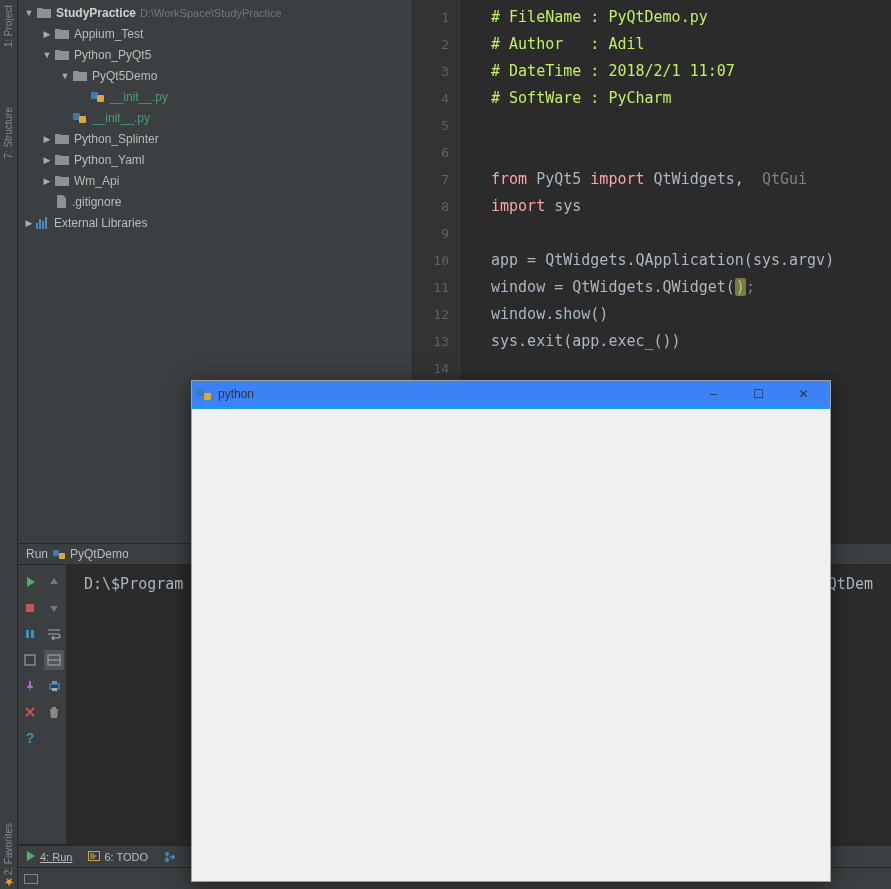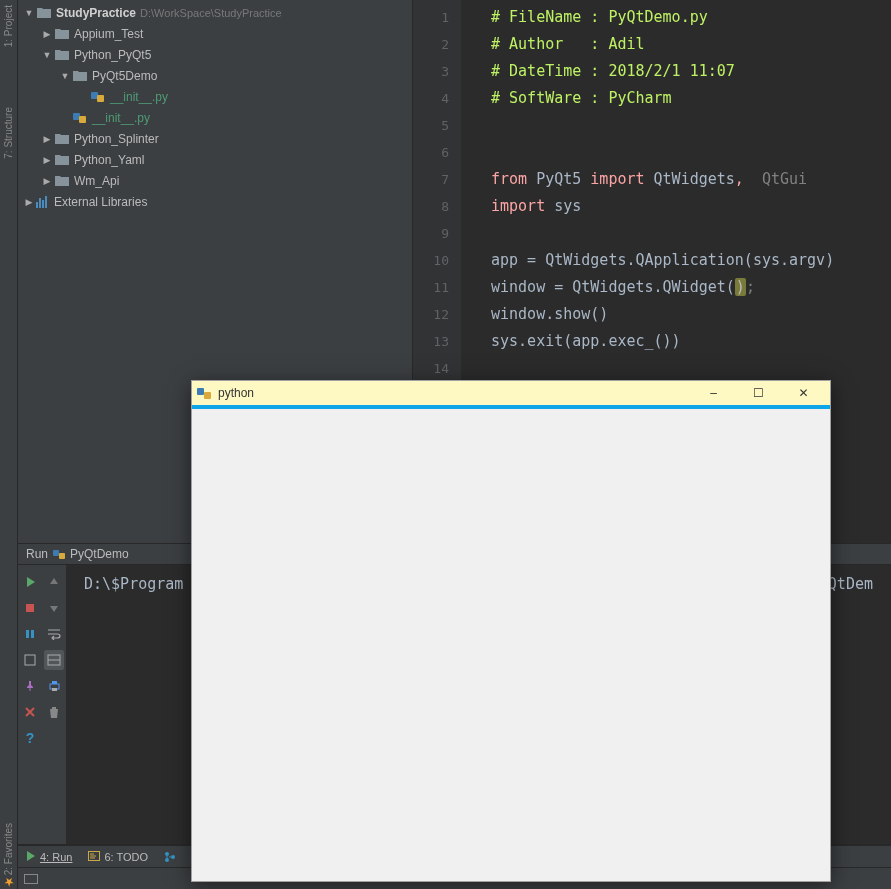--- a/index.html
+++ b/index.html
@@ -251,22 +251,22 @@
   height: 502px;
   background: #f0f0f0;
   border: 1px solid #a0a0a0;
   box-shadow: 0 4px 20px rgba(0,0,0,0.5);
 }
 .py-titlebar {
   height: 28px;
   display: flex;
   align-items: center;
   padding: 0 4px;
-  background: #fef9c3;
-  border-bottom: 4px solid #0ea5e9;
+  background: #3b82f6;
+  border-bottom: 2px solid #0ea5e9;
   font-size: 12px;
   color: #333;
 }
 .py-title-icon {
   width: 16px; height: 16px;
   margin-right: 6px;
   position: relative;
 }
 .py-title-icon::before {
   content: "";
@@ -389,20 +389,30 @@
             </div>
             <div class="tree-row">
               <span class="tree-indent" style="width:18px"></span>
               <span class="tree-arrow">▶</span>
               <span class="folder-icon">
                 <svg class="folder-svg" viewBox="0 0 14 11">
                   <path d="M0 1 h5 l1 1 h8 v9 H0 z"></path>
                 </svg>
               </span>
               <span class="tree-label">Wm_Api</span>
+            </div>
+            <div class="tree-row">
+              <span class="tree-indent" style="width:18px"></span>
+              <span class="tree-arrow"></span>
+              <span class="file-icon">
+                <svg viewBox="0 0 11 13">
+                  <path d="M1 0 h6 l3 3 v10 H1 z" fill="#87939a"></path>
+                </svg>
+              </span>
+              <span class="tree-label">.gitignore</span>
             </div>
           </div>
         <div class="tree-row">
           <span class="tree-arrow">▶</span>
           <span class="library-icon">
             <span style="height:6px"></span>
               <span style="height:10px"></span>
               <span style="height:8px"></span>
               <span style="height:12px"></span>
           </span>

